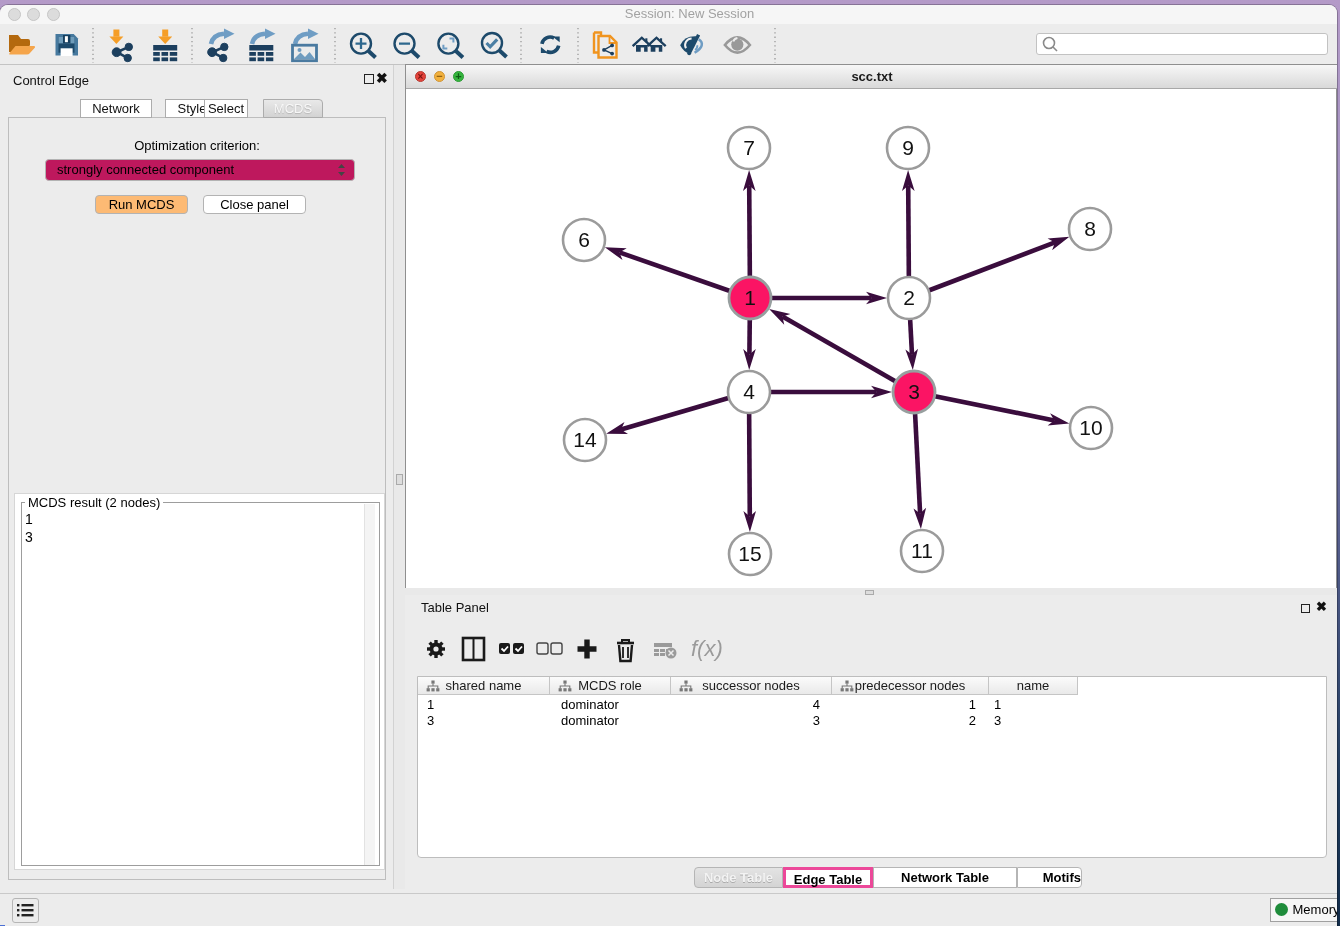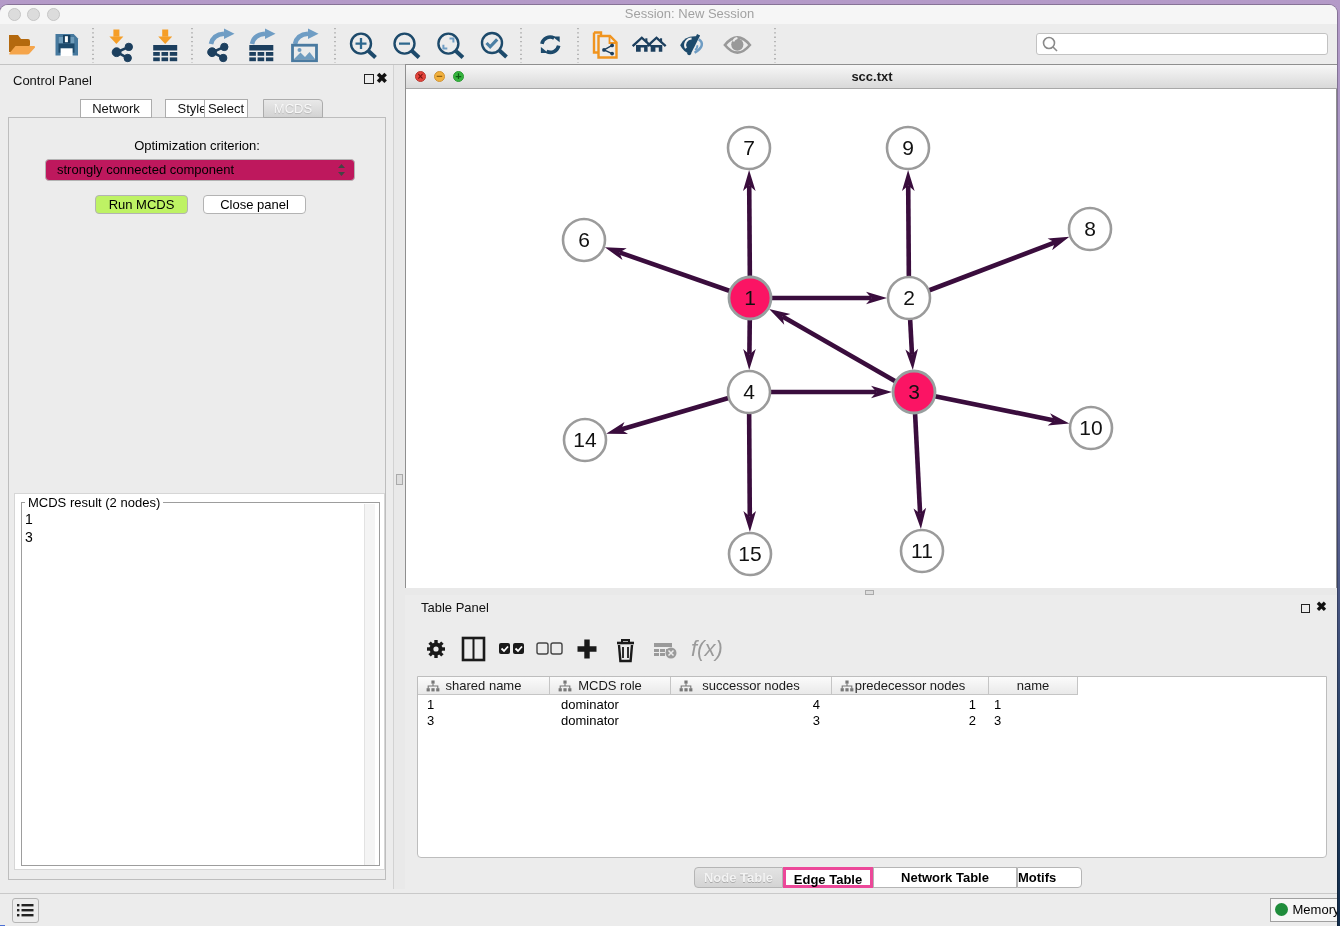--- a/index.html
+++ b/index.html
@@ -167,35 +167,35 @@
     </g>
   </svg>
   <div id="searchbox"><svg width="24" height="20">
           <g stroke="#8a8a8a" stroke-width="1.6" fill="none">
             <circle cx="12" cy="9" r="5.5"></circle>
             <line x1="16" y1="13" x2="20" y2="17"></line>
           </g>
         </svg></div>
   </div>
   <div id="cpanel">
-    <div id="cp-title">Control Panel</div>
+    <div id="cp-title">Control Edge</div>
     <div class="abs" style="left:364px; top:9px; width:10px; height:10px; border:1.6px solid #222;"></div>
     <div class="abs" style="left:376px; top:5px; font-size:14px; font-weight:bold; color:#111;">✖</div>
     <div id="cp-box">
       <div class="tab" style="left:71px; width:72px;">Network</div>
       <div class="tab" style="left:142px; width:54px;margin-left:14px;">Style</div>
       <div class="tab" style="left:195px; width:44px;">Select</div>
       <div class="tab" style="left:254px; width:60px; background:linear-gradient(#e9e9e9,#d3d3d3); color:#f8f8f8; text-shadow:0 1px 1px #b5b5b5; border-radius:0 4px 0 0;">MCDS</div>
       <div class="abs" style="left:0; top:20px; width:376px; text-align:center; font-size:13px;">Optimization criterion:</div>
       <div class="abs" id="cp-select" style="left:36px; top:41px; width:310px; height:22px; background:#be185d; border:1px solid #b3b3b3; border-radius:4px; font-size:13px; line-height:20px; padding-left:11px;">strongly connected component
         <svg width="11" height="16" viewBox="0 0 11 16" style="position:absolute; right:7px; top:2px;">
             <path d="M2,6 L5.5,2 L9,6 Z M2,10 L5.5,14 L9,10 Z" fill="#444"></path>
           </svg>
       </div>
-      <div class="abs" style="left:86px; top:77px; width:93px; height:19px; background:#bef264; border:1px solid #b3b3b3; border-radius:4px; font-size:13px; text-align:center; line-height:17px;">Run MCDS</div>
+      <div class="abs" style="left:86px; top:77px; width:93px; height:19px; background:#fdba74; border:1px solid #b3b3b3; border-radius:4px; font-size:13px; text-align:center; line-height:17px;">Run MCDS</div>
       <div class="abs" style="left:194px; top:77px; width:103px; height:19px; background:#fff; border:1px solid #b3b3b3; border-radius:4px; font-size:13px; text-align:center; line-height:17px;">Close panel</div>
       <div class="abs" id="resultbox" style="left:5px; top:375px; width:371px; height:377px; background:#fff; border:1px solid #d6d6d6;">
         <div class="abs" style="left:6px; top:8px; width:359px; height:364px; border:1px solid #9d9d9d;"></div>
         <div class="abs" style="left:10px; top:1px; background:#fff; padding:0 3px; font-size:13px;">MCDS result (2 nodes)</div>
         <div class="abs" style="left:10px; top:17px; font-size:14px; line-height:17.5px;">1<br>3</div>
         <div class="abs" style="left:349px; top:10px; width:11px; height:361px; background:#f4f4f4; border-left:1px solid #e2e2e2;"></div>
       </div>
     </div>
   </div>
   <div id="vdiv">
@@ -344,21 +344,21 @@
         <span class="abs" style="left:9px;">3</span>
           <span class="abs" style="left:143px;">dominator</span>
         <span class="abs" style="left:253px; width:149px; text-align:right;">3</span>
         <span class="abs" style="left:414px; width:144px; text-align:right;">2</span>
         <span class="abs" style="left:576px;">3</span>
       </div>
     </div>
     <div class="abs" style="left:289px; top:272px; width:89px; height:21px; background:linear-gradient(#e3e3e3,#d4d4d4); border:1px solid #b5b5b5; border-radius:4px 0 0 4px; font-size:13px; font-weight:600; color:#f3f3f3; text-shadow:0 1px 0 #aaa; text-align:center; line-height:19px;">Node Table</div>
     <div class="abs" style="left:378px; top:272px; width:90px; height:21px; background:#fff; border:3px solid #ec4899; font-size:13px; font-weight:600; text-align:center; line-height:19px;">Edge Table</div>
     <div class="abs" style="left:468px; top:272px; width:144px; height:21px; background:#fff; border:1px solid #b5b5b5; font-size:13px; font-weight:600; text-align:center; line-height:19px;">Network Table</div>
-    <div class="abs" style="left:612px; top:272px; width:65px; height:21px; background:#fff; border:1px solid #b5b5b5; border-radius:0 4px 4px 0; font-size:13px; font-weight:600; text-align:left; line-height:19px;">Motifs</div>
+    <div class="abs" style="left:612px; top:272px; width:65px; height:21px; background:#fff; border:1px solid #b5b5b5; border-radius:0 4px 4px 0; font-size:13px; font-weight:600; text-align:right; line-height:19px;">Motifs</div>
   </div>
   <div id="statusbar">
     <div class="abs" style="left:12px; top:4px; width:27px; height:25px; border:1px solid #b5b5b5; border-radius:3px; background:#ececec;">
       <svg width="17" height="15" viewBox="0 0 17 15" style="position:absolute; left:4px; top:4px;">
           <g fill="#222">
             <rect x="0" y="1" width="2.4" height="2.4"></rect>
             <rect x="0" y="6" width="2.4" height="2.4"></rect>
             <rect x="0" y="11" width="2.4" height="2.4"></rect>
             <rect x="4.5" y="1" width="12" height="2.4"></rect>
             <rect x="4.5" y="6" width="12" height="2.4"></rect>

